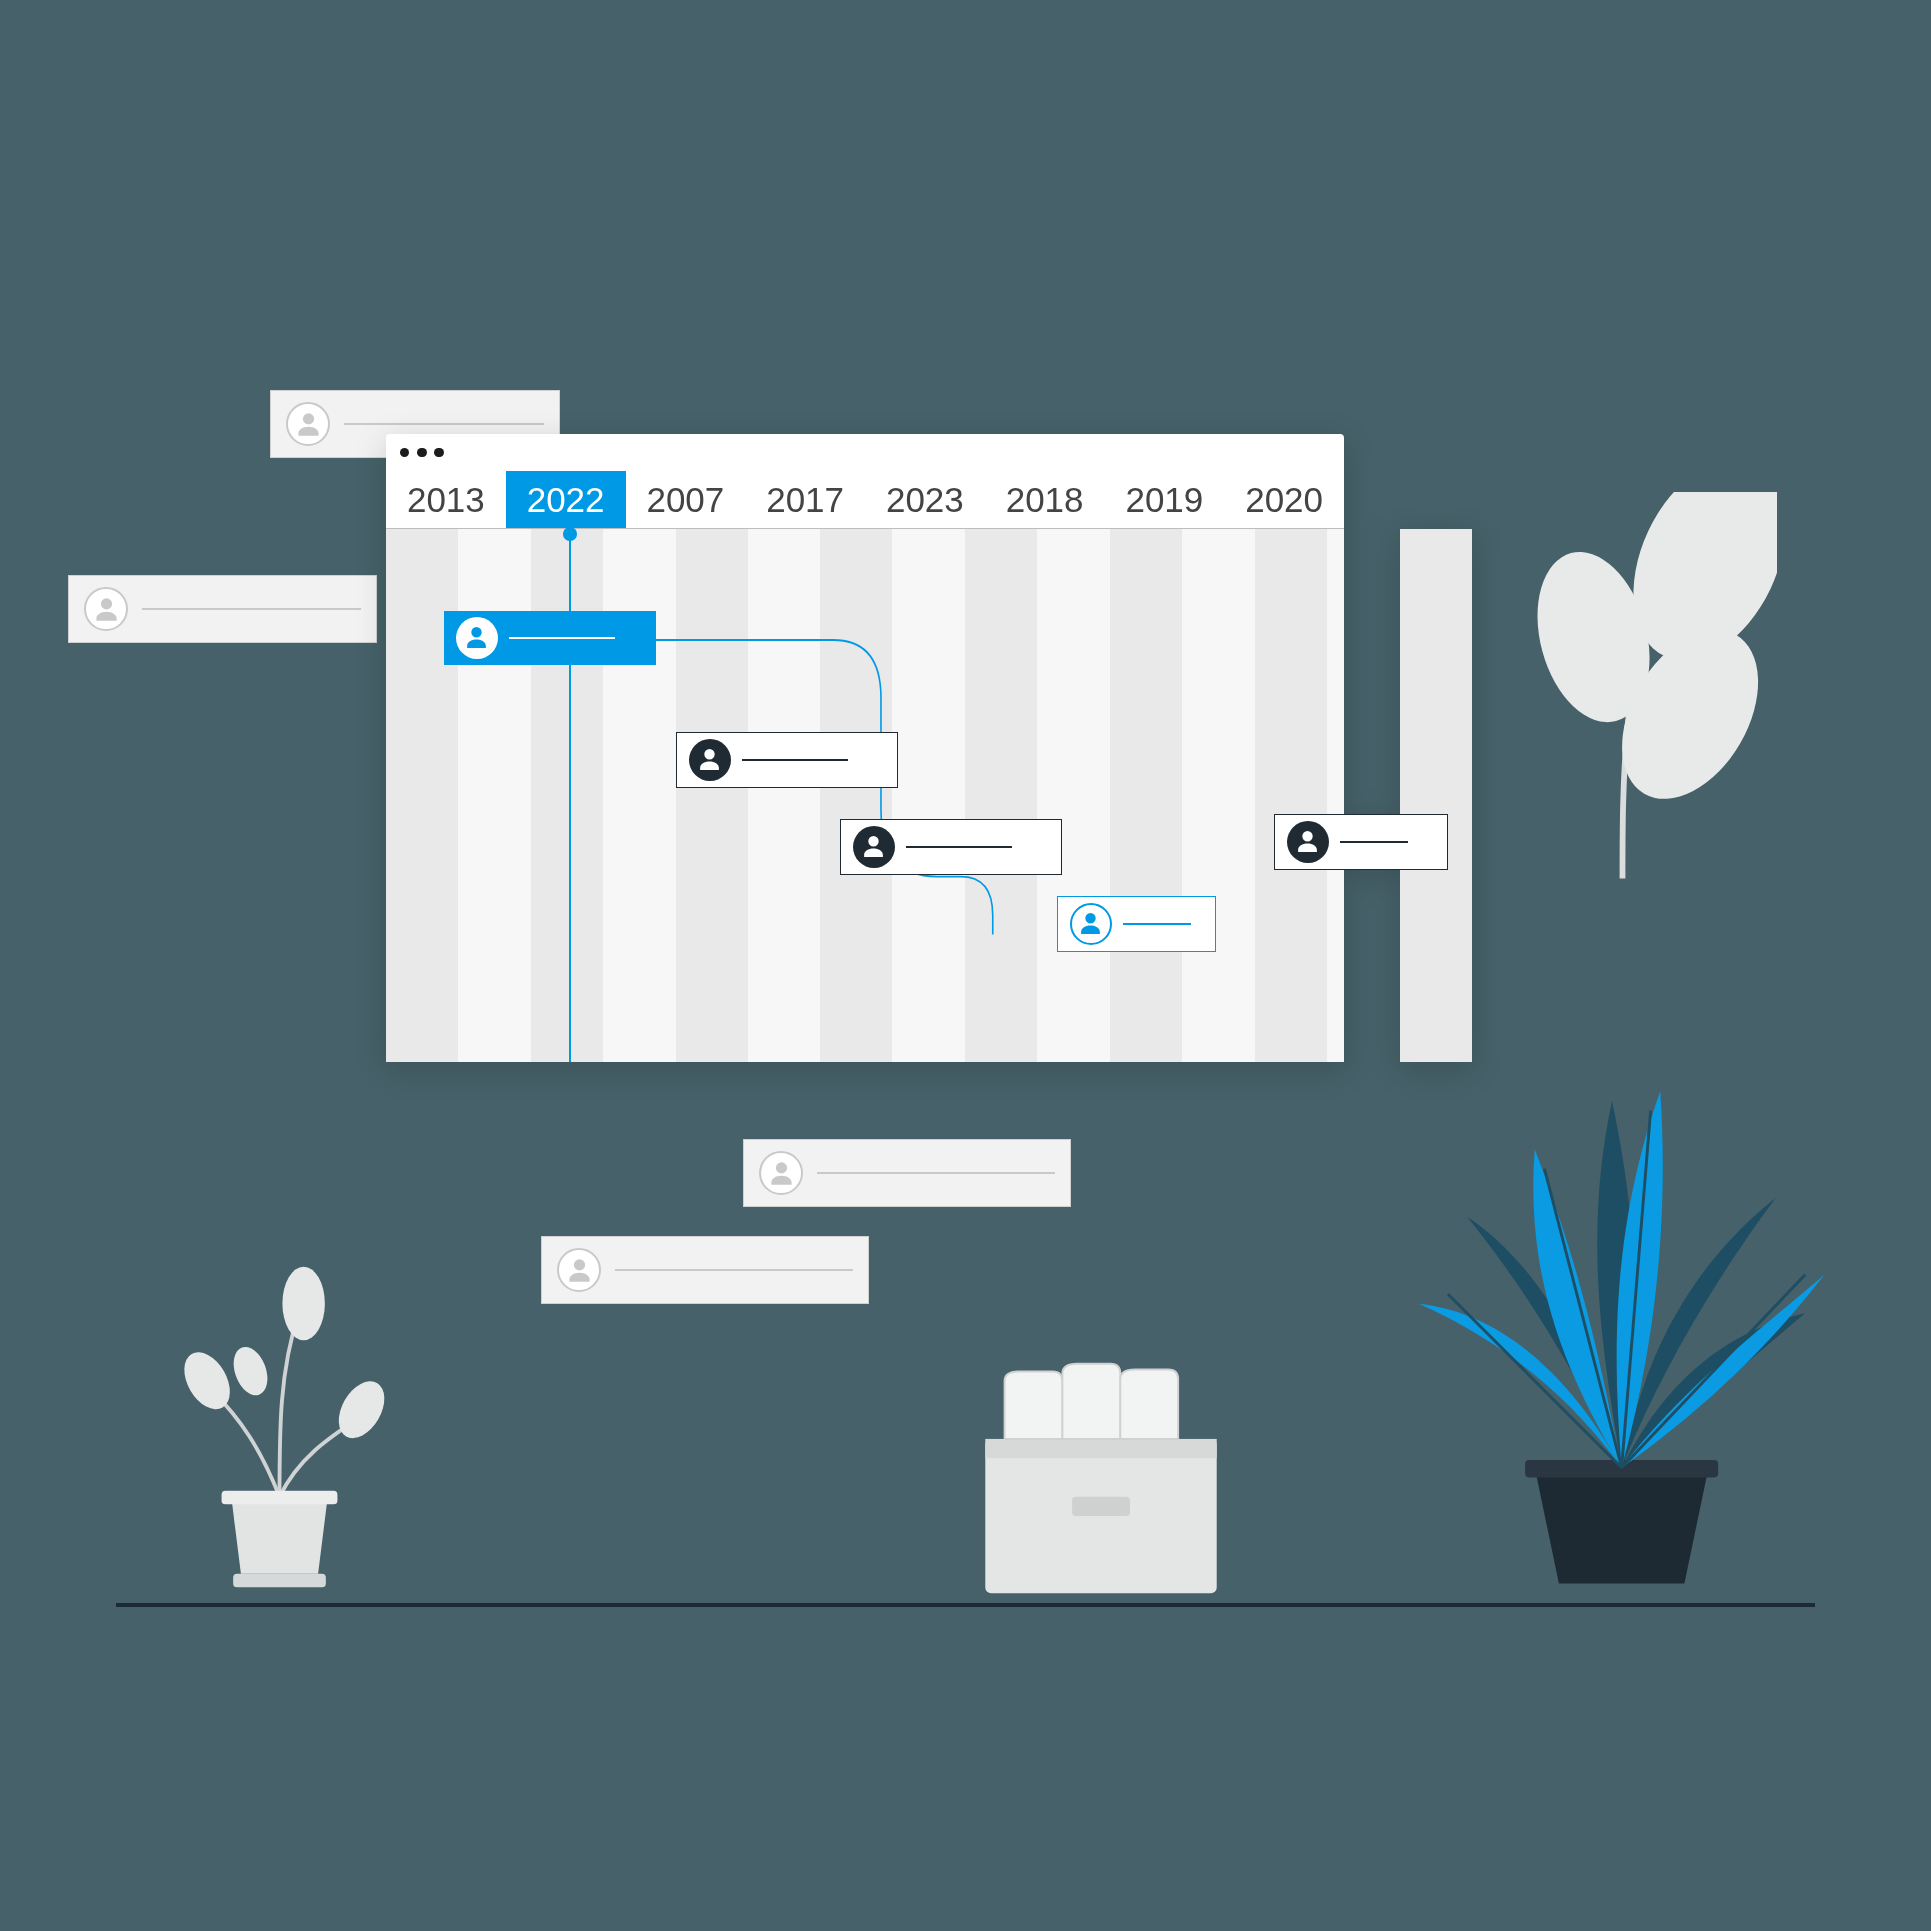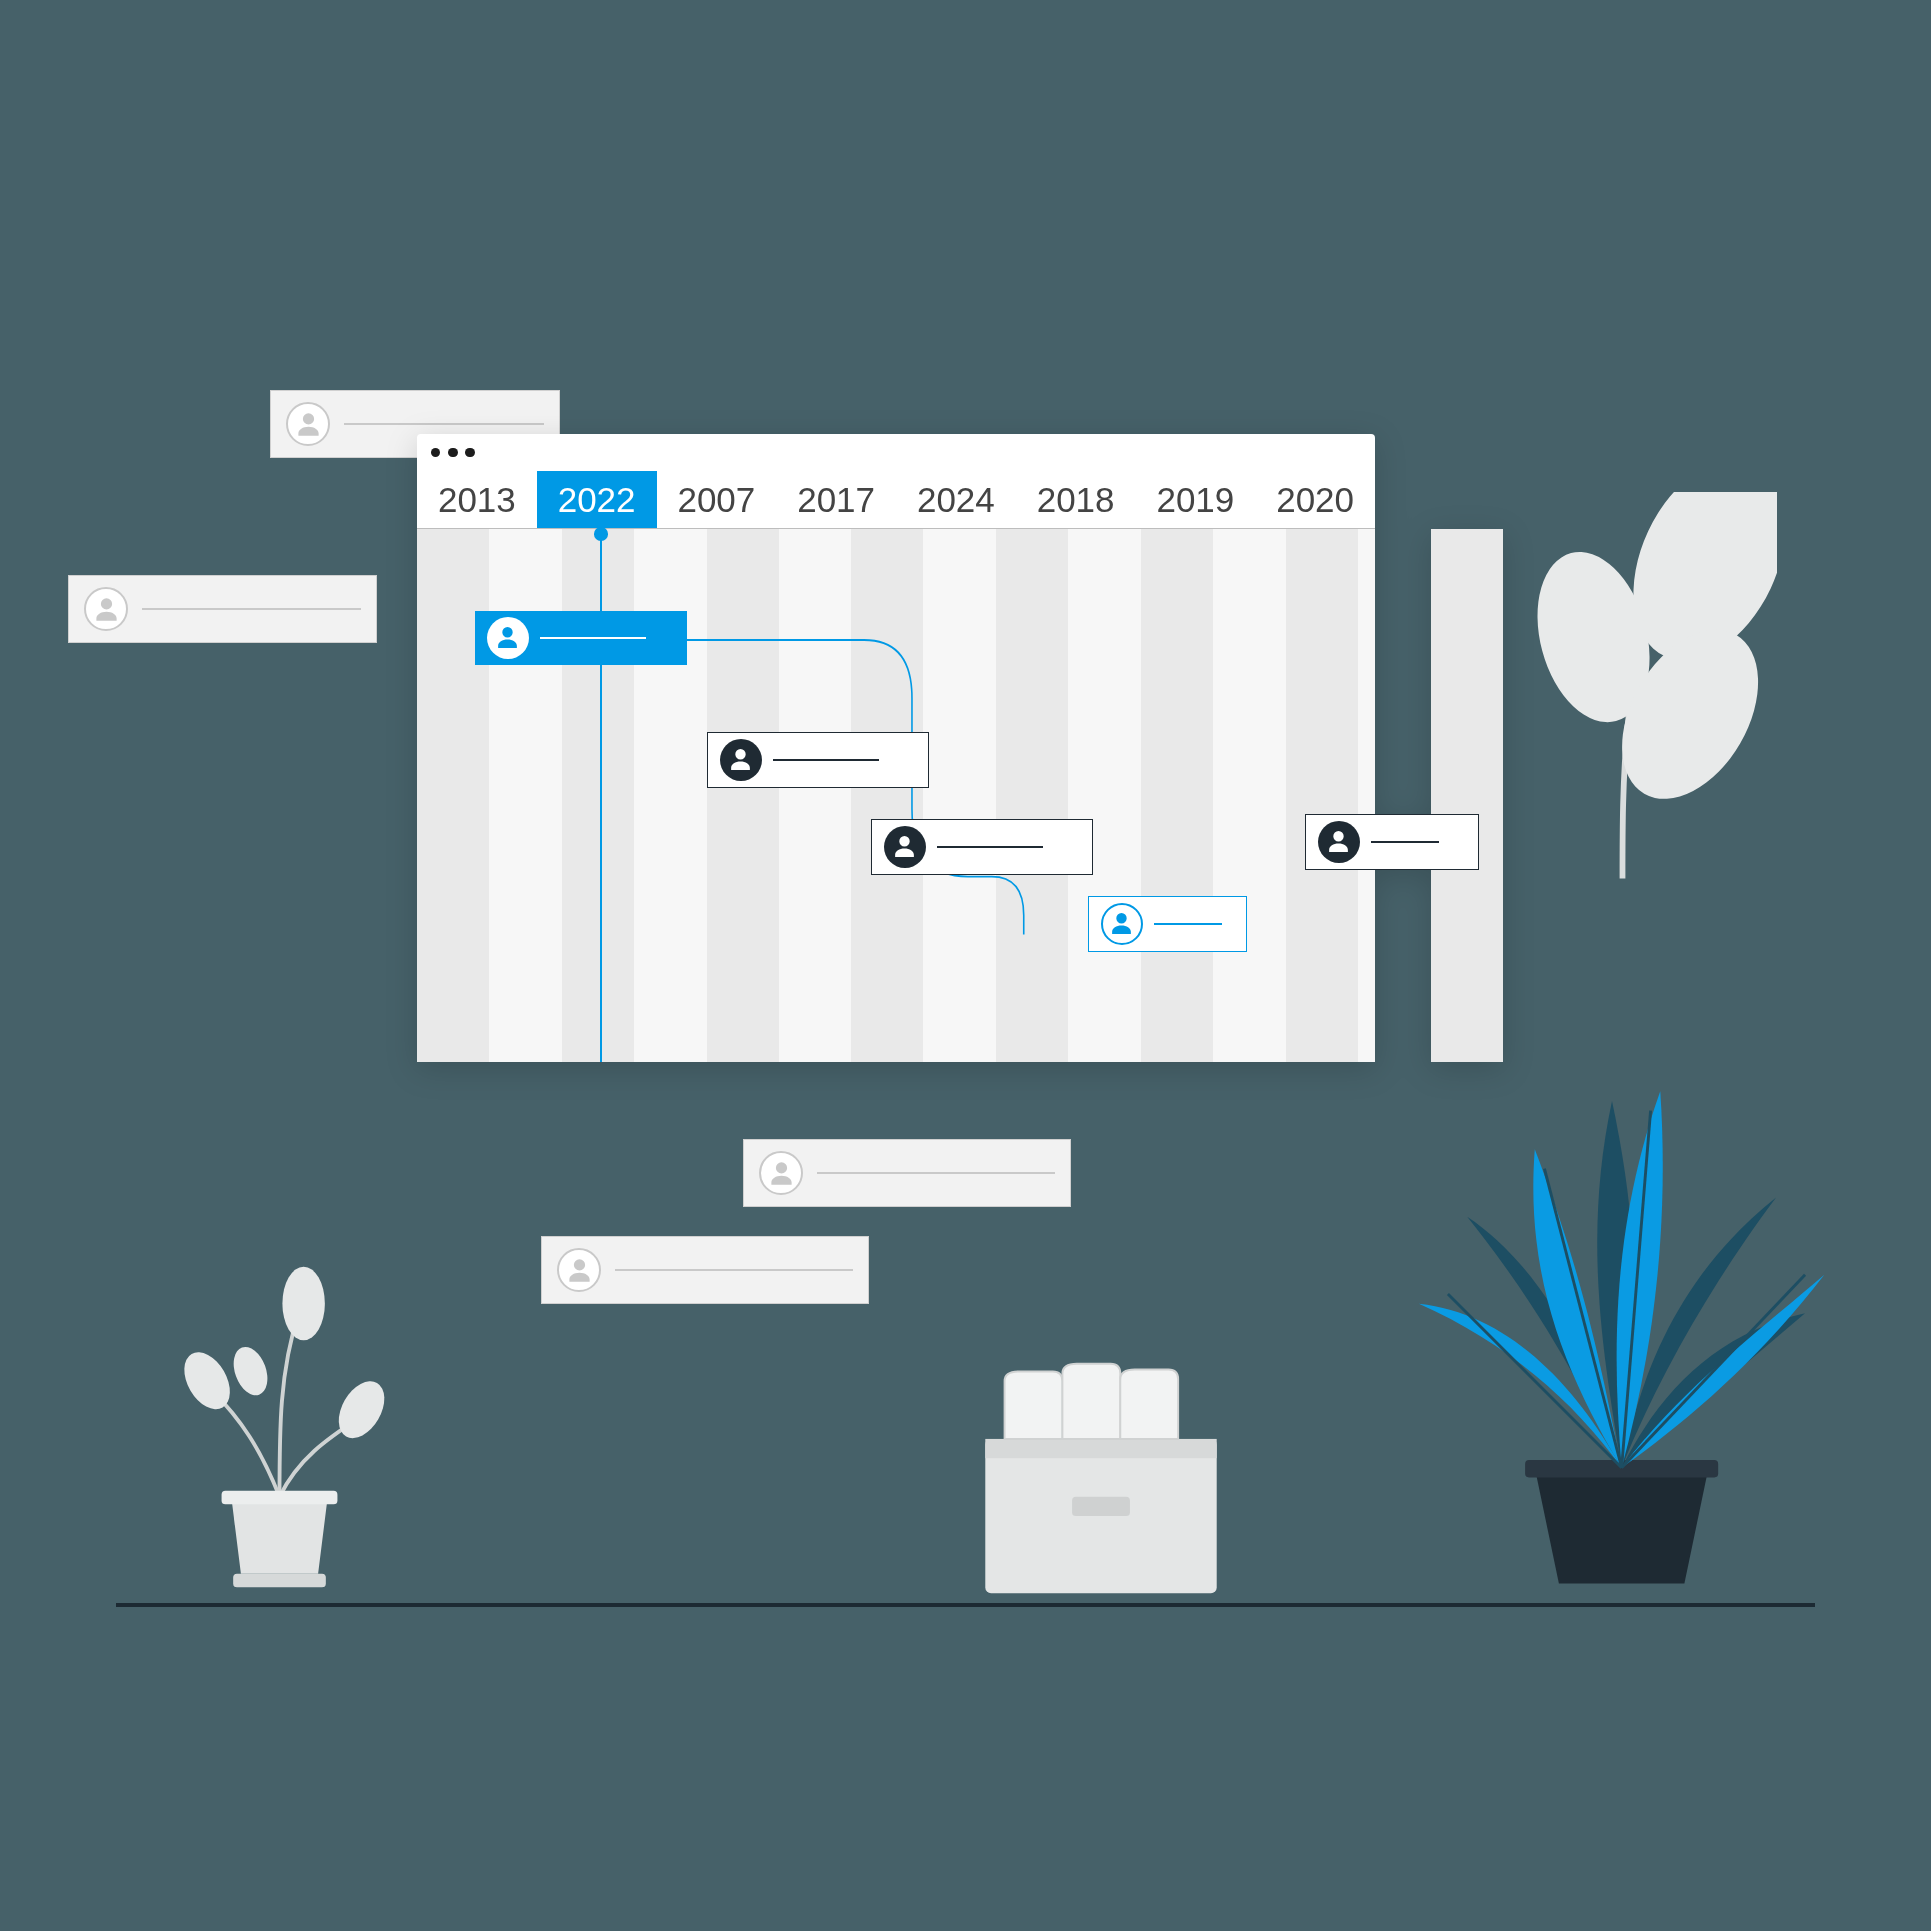--- a/index.html
+++ b/index.html
@@ -9,21 +9,21 @@
   
   .floor{position:absolute;left:116px;right:116px;top:1603px;height:3.9px;background:#1c2a33;}
   
   
   .float-card{position:absolute;background:#f2f2f2;border:1.9px solid #d0d0d0;display:flex;align-items:center;padding:7.7px 15.4px;}
   .float-card .avatar{width:44px;height:44px;border-radius:50%;background:#fff;border:2.9px solid #c9c9c9;display:flex;align-items:center;justify-content:center;margin-right:13.5px;}
   .float-card .avatar svg{width:27px;height:27px;fill:#c9c9c9;}
   .float-card .line{flex:1;height:1.9px;background:#c9c9c9;}
   
   
-  .browser{position:absolute;left:386px;top:434px;width:958px;height:628px;filter:drop-shadow(0 7.7px 15.4px rgba(0,0,0,.15));margin-left:31px;}
+  .browser{position:absolute;left:386px;top:434px;width:958px;height:628px;filter:drop-shadow(0 7.7px 15.4px rgba(0,0,0,.15));}
   .titlebar{height:37px;background:#fff;display:flex;align-items:center;padding:0 13.5px;gap:7.7px;border-top-left-radius:3.9px;border-top-right-radius:3.9px;}
   .dot{width:9.7px;height:9.7px;border-radius:50%;background:#1c1c1c;}
   .yearbar{height:58px;background:#fff;border-bottom:1.9px solid #bdbdbd;display:flex;}
   .year{flex:1;display:flex;align-items:center;justify-content:center;font-size:35px;color:#444;cursor:pointer;}
   .year.active{background:#0099e5;color:#fff;}
   .canvas{position:relative;height:533px;background:#f7f7f7;}
   .col{position:absolute;top:0;bottom:0;width:72px;background:#e9e9e9;}
   
   
   
@@ -110,21 +110,21 @@
     <div class="titlebar">
       <div class="dot"></div>
       <div class="dot"></div>
       <div class="dot"></div>
     </div>
     <div class="yearbar">
       <div class="year">2013</div>
       <div class="year active">2022</div>
       <div class="year">2007</div>
       <div class="year">2017</div>
-      <div class="year">2024</div>
+      <div class="year">2023</div>
       <div class="year">2018</div>
       <div class="year">2019</div>
       <div class="year">2020</div>
     </div>
     <div class="canvas">
 
       <div class="col" style="left:0"></div>
       <div class="col" style="left:145px"></div>
       <div class="col" style="left:290px"></div>
       <div class="col" style="left:434px"></div>

